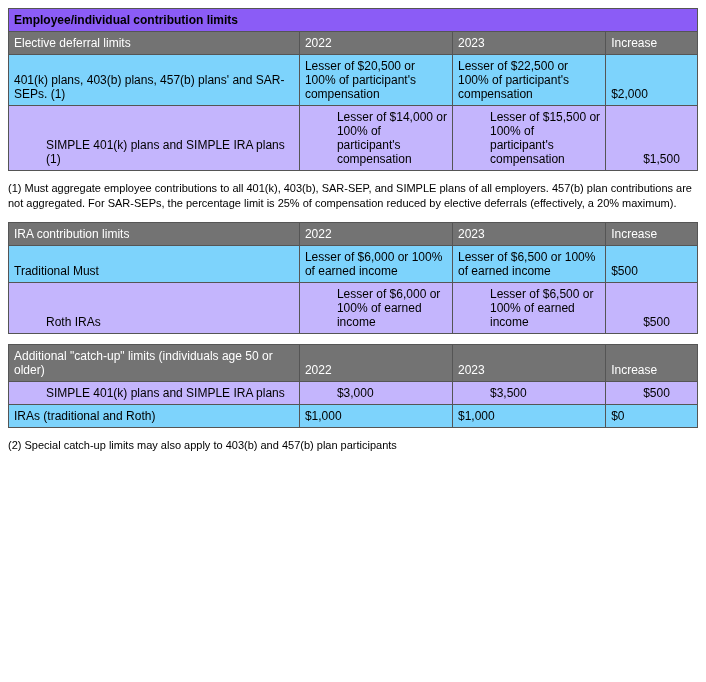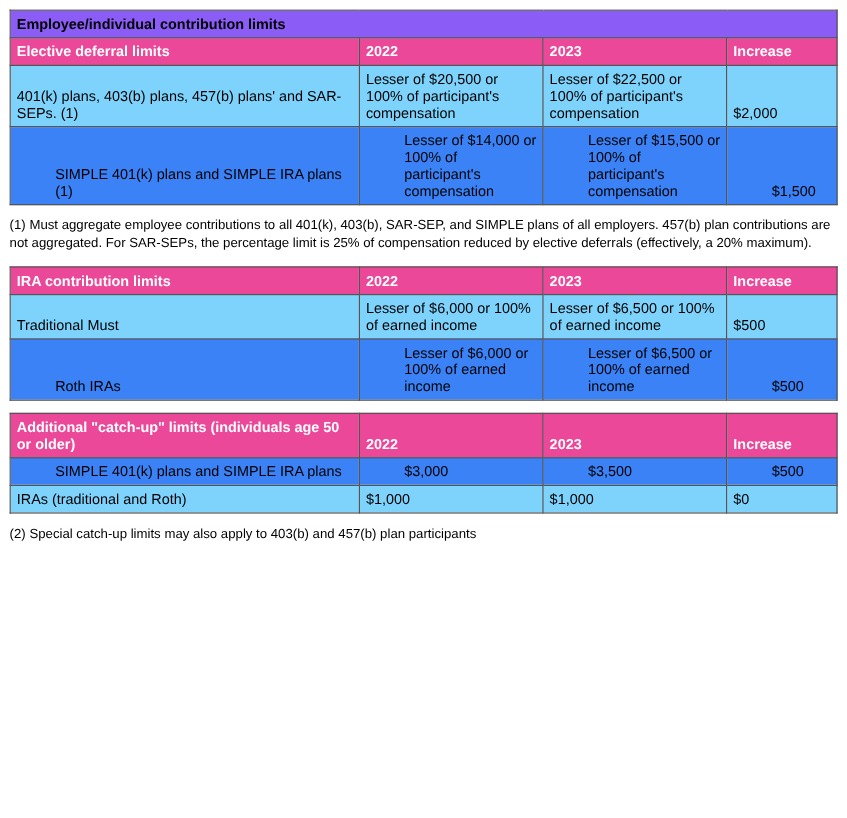--- a/index.html
+++ b/index.html
@@ -14,35 +14,35 @@
       width: 100%;
       border-collapse: collapse;
       margin-bottom: 10px;
     }
     td, th {
       border: 1px solid #555;
       padding: 4px 5px;
       vertical-align: bottom;
     }
     .header-row td {
-      background-color: #ec4899;
+      background-color: #737373;
       color: #fff;
-      font-weight: bold;
+      font-weight: normal;
     }
     .section-title td {
       background-color: #8b5cf6;
       font-weight: bold;
       border: 1px solid #555;
     }
     .green-row td {
       background-color: #7dd3fc;
       color: #000;
     }
     .green-row-alt td {
-      background-color: #3b82f6;
+      background-color: #c4b5fd;
       color: #000;
       padding-left: 37px;
     }
     .note {
       font-size: 11px;
       color: #000;
       margin-bottom: 10px;
       line-height: 1.4;
     }
     .col-name { width: 38%; }

